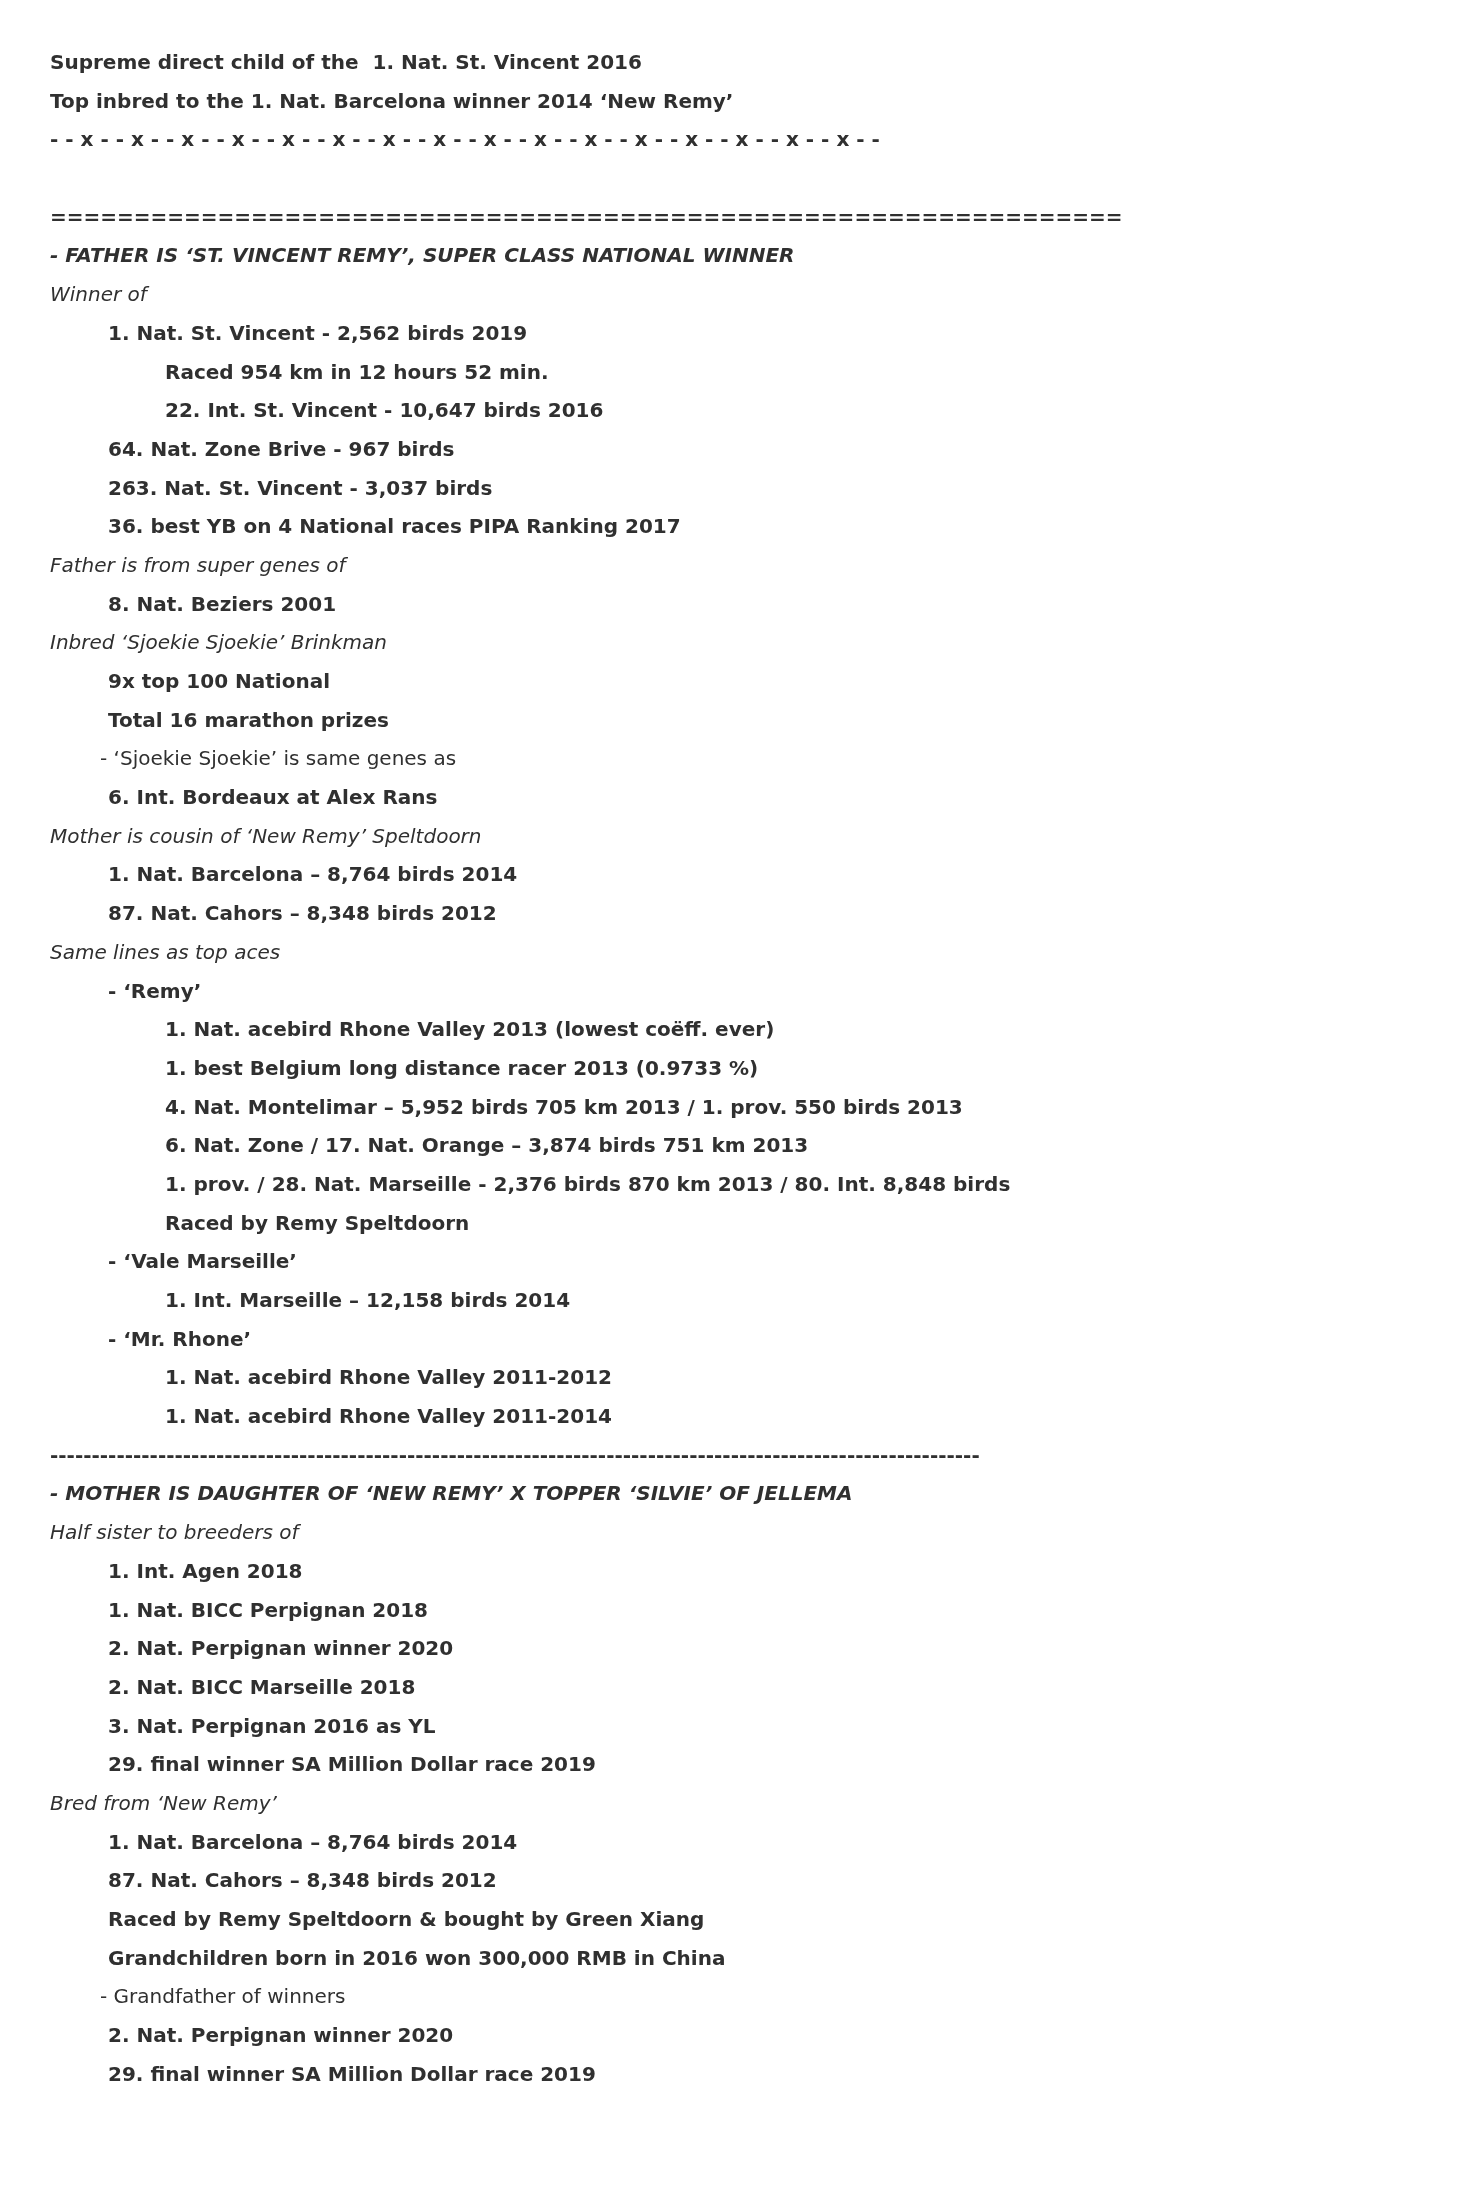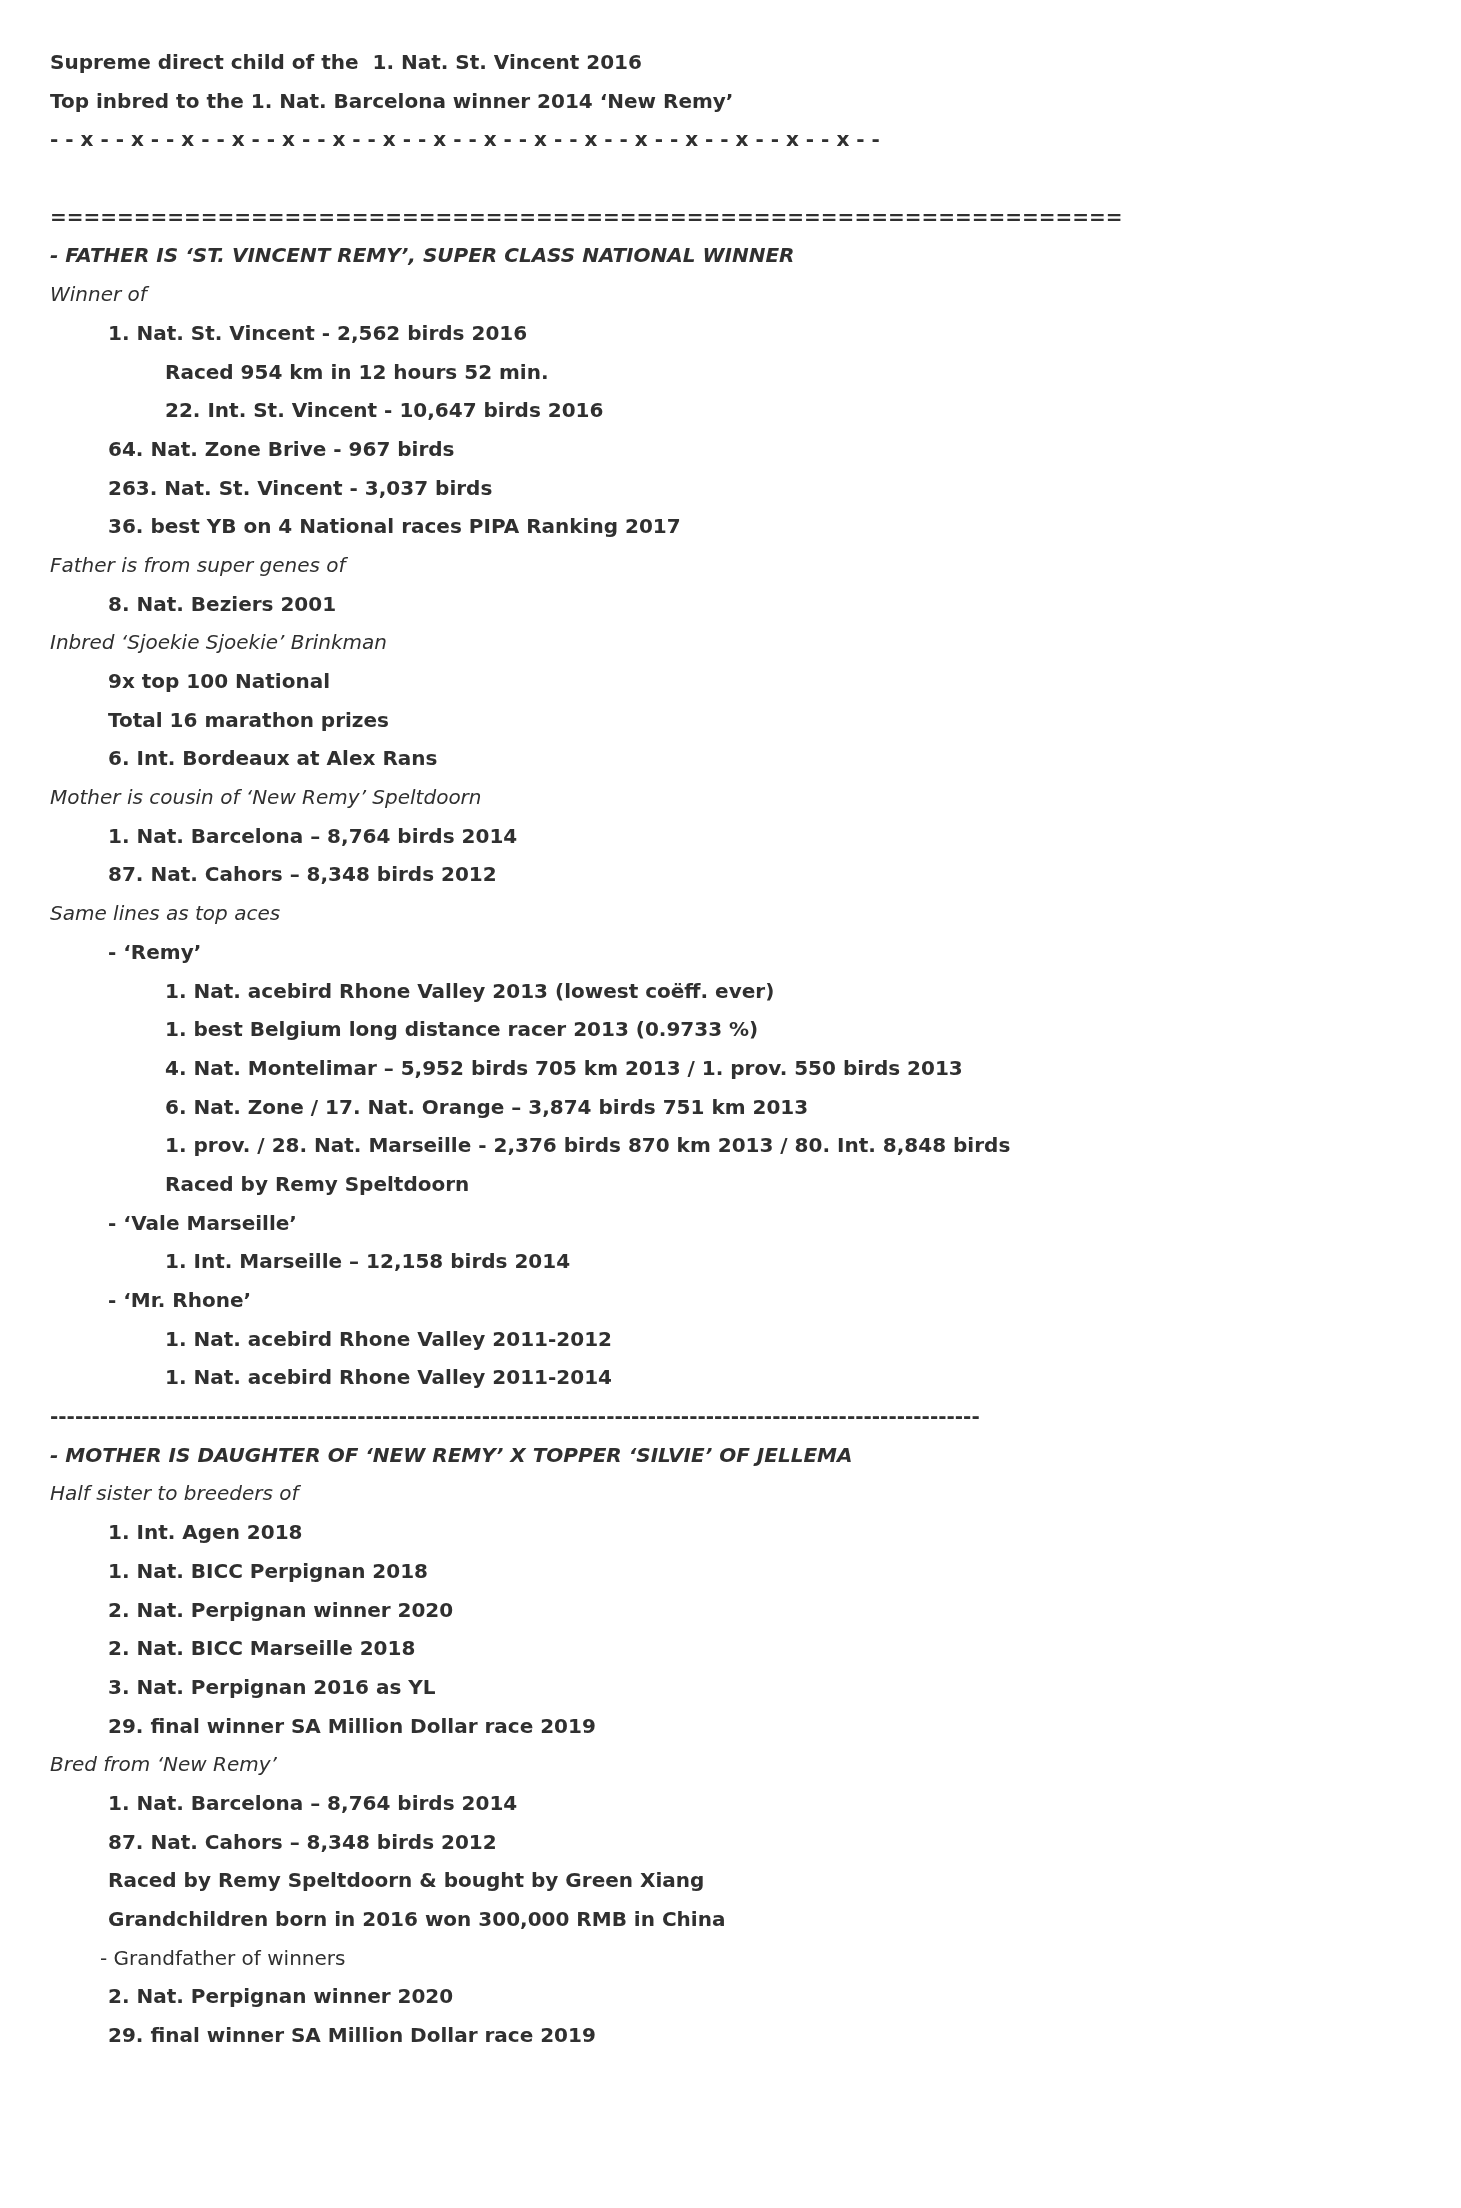--- a/index.html
+++ b/index.html
@@ -37,31 +37,32 @@
 
 <div class="doc">
   <div id="doc-lines">
       <div class="line ind0 b">Supreme direct child of the  1. Nat. St. Vincent 2016</div>
       <div class="line ind0 b">Top inbred to the 1. Nat. Barcelona winner 2014 ‘New Remy’</div>
       <div class="line ind0 b">- - x - - x - - x - - x - - x - - x - - x - - x - - x - - x - - x - - x - - x - - x - - x - - x - -</div>
       <div class="line ind0 r"></div>
       <div class="line ind0 b">================================================================</div>
       <div class="line ind0 bi">- FATHER IS ‘ST. VINCENT REMY’, SUPER CLASS NATIONAL WINNER</div>
       <div class="line ind0 i">Winner of</div>
-      <div class="line ind2 b">1. Nat. St. Vincent - 2,562 birds 2016</div>
+      <div class="line ind2 b">1. Nat. St. Vincent - 2,562 birds 2019</div>
       <div class="line ind3 b">Raced 954 km in 12 hours 52 min.</div>
       <div class="line ind3 b">22. Int. St. Vincent - 10,647 birds 2016</div>
       <div class="line ind2 b">64. Nat. Zone Brive - 967 birds</div>
       <div class="line ind2 b">263. Nat. St. Vincent - 3,037 birds</div>
       <div class="line ind2 b">36. best YB on 4 National races PIPA Ranking 2017</div>
       <div class="line ind0 i">Father is from super genes of</div>
       <div class="line ind2 b">8. Nat. Beziers 2001</div>
       <div class="line ind0 i">Inbred ‘Sjoekie Sjoekie’ Brinkman</div>
       <div class="line ind2 b">9x top 100 National</div>
       <div class="line ind2 b">Total 16 marathon prizes</div>
+      <div class="line ind1 r">- ‘Sjoekie Sjoekie’ is same genes as</div>
       <div class="line ind2 b">6. Int. Bordeaux at Alex Rans</div>
       <div class="line ind0 i">Mother is cousin of ‘New Remy’ Speltdoorn</div>
       <div class="line ind2 b">1. Nat. Barcelona – 8,764 birds 2014</div>
       <div class="line ind2 b">87. Nat. Cahors – 8,348 birds 2012</div>
       <div class="line ind0 i">Same lines as top aces</div>
       <div class="line ind2 b">- ‘Remy’</div>
       <div class="line ind3 b">1. Nat. acebird Rhone Valley 2013 (lowest coëff. ever)</div>
       <div class="line ind3 b">1. best Belgium long distance racer 2013 (0.9733 %)</div>
       <div class="line ind3 b">4. Nat. Montelimar – 5,952 birds 705 km 2013 / 1. prov. 550 birds 2013</div>
       <div class="line ind3 b">6. Nat. Zone / 17. Nat. Orange – 3,874 birds 751 km 2013</div>

